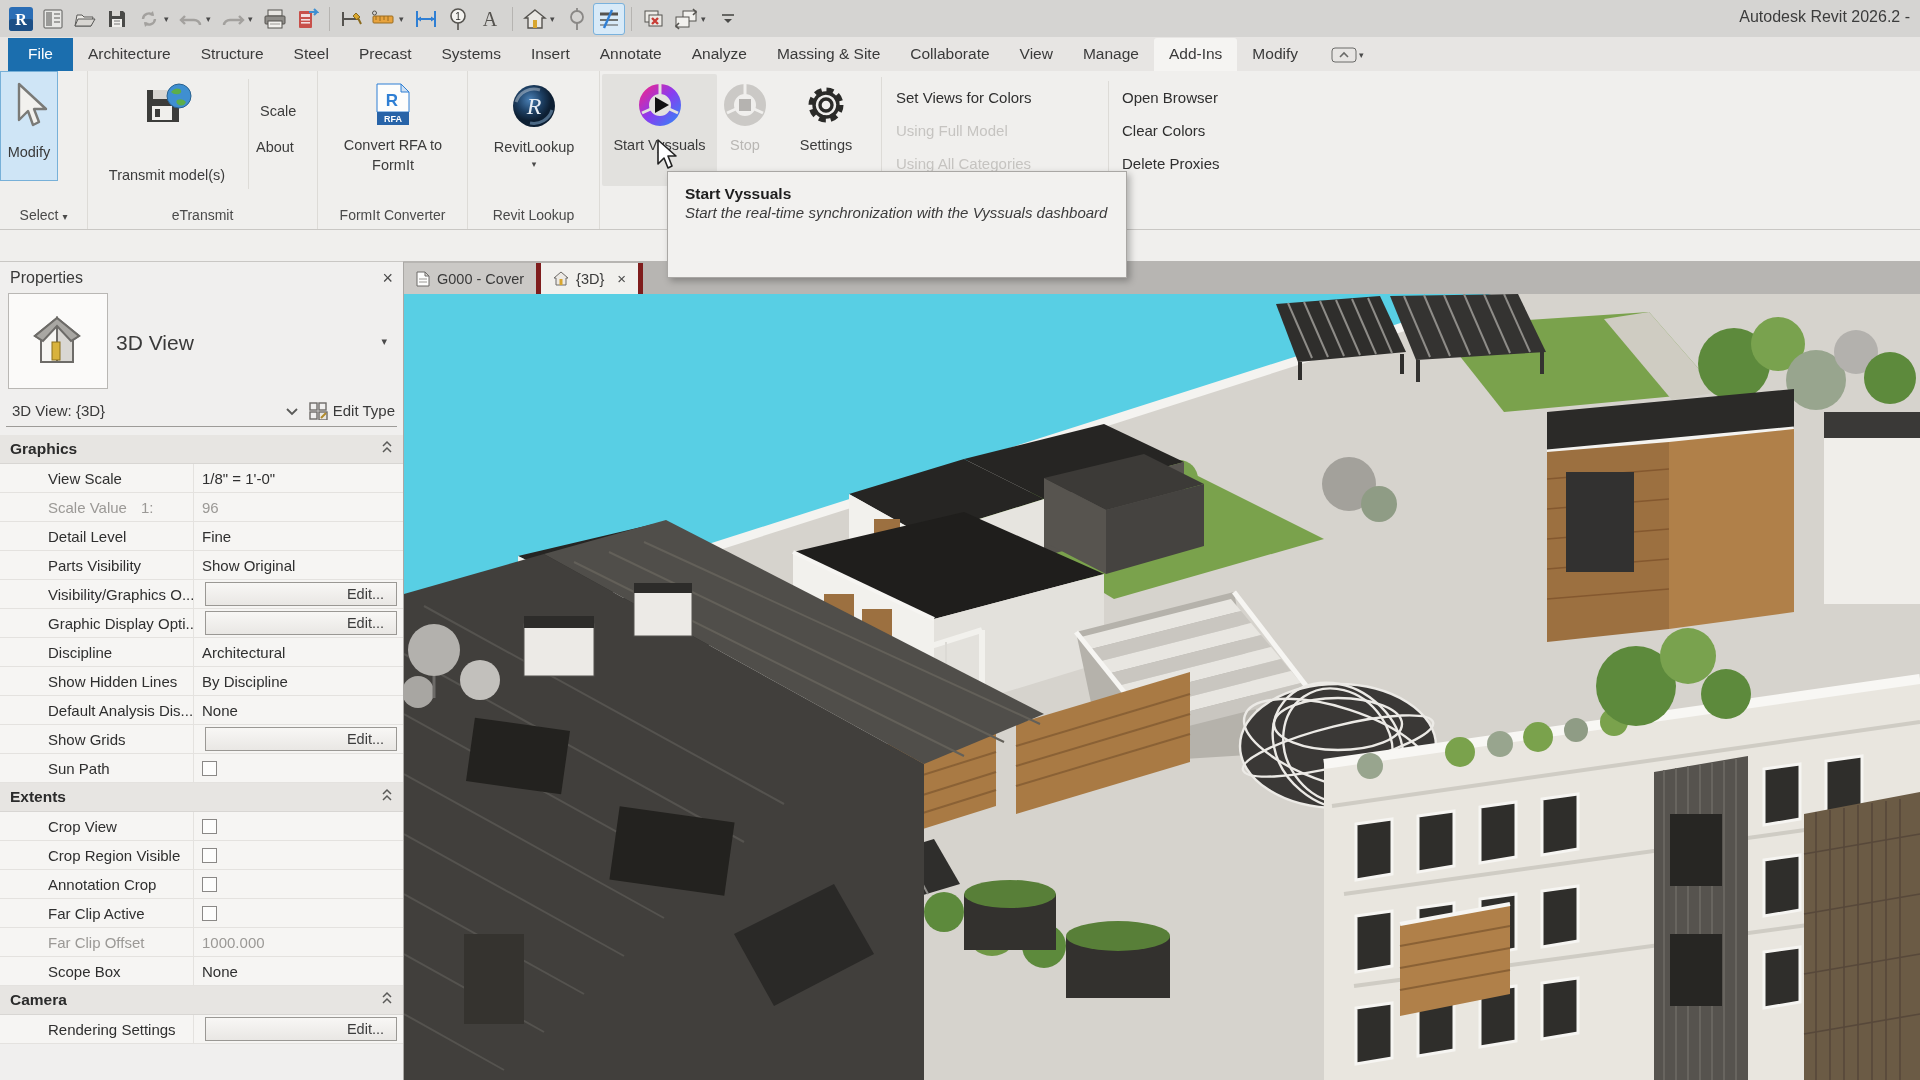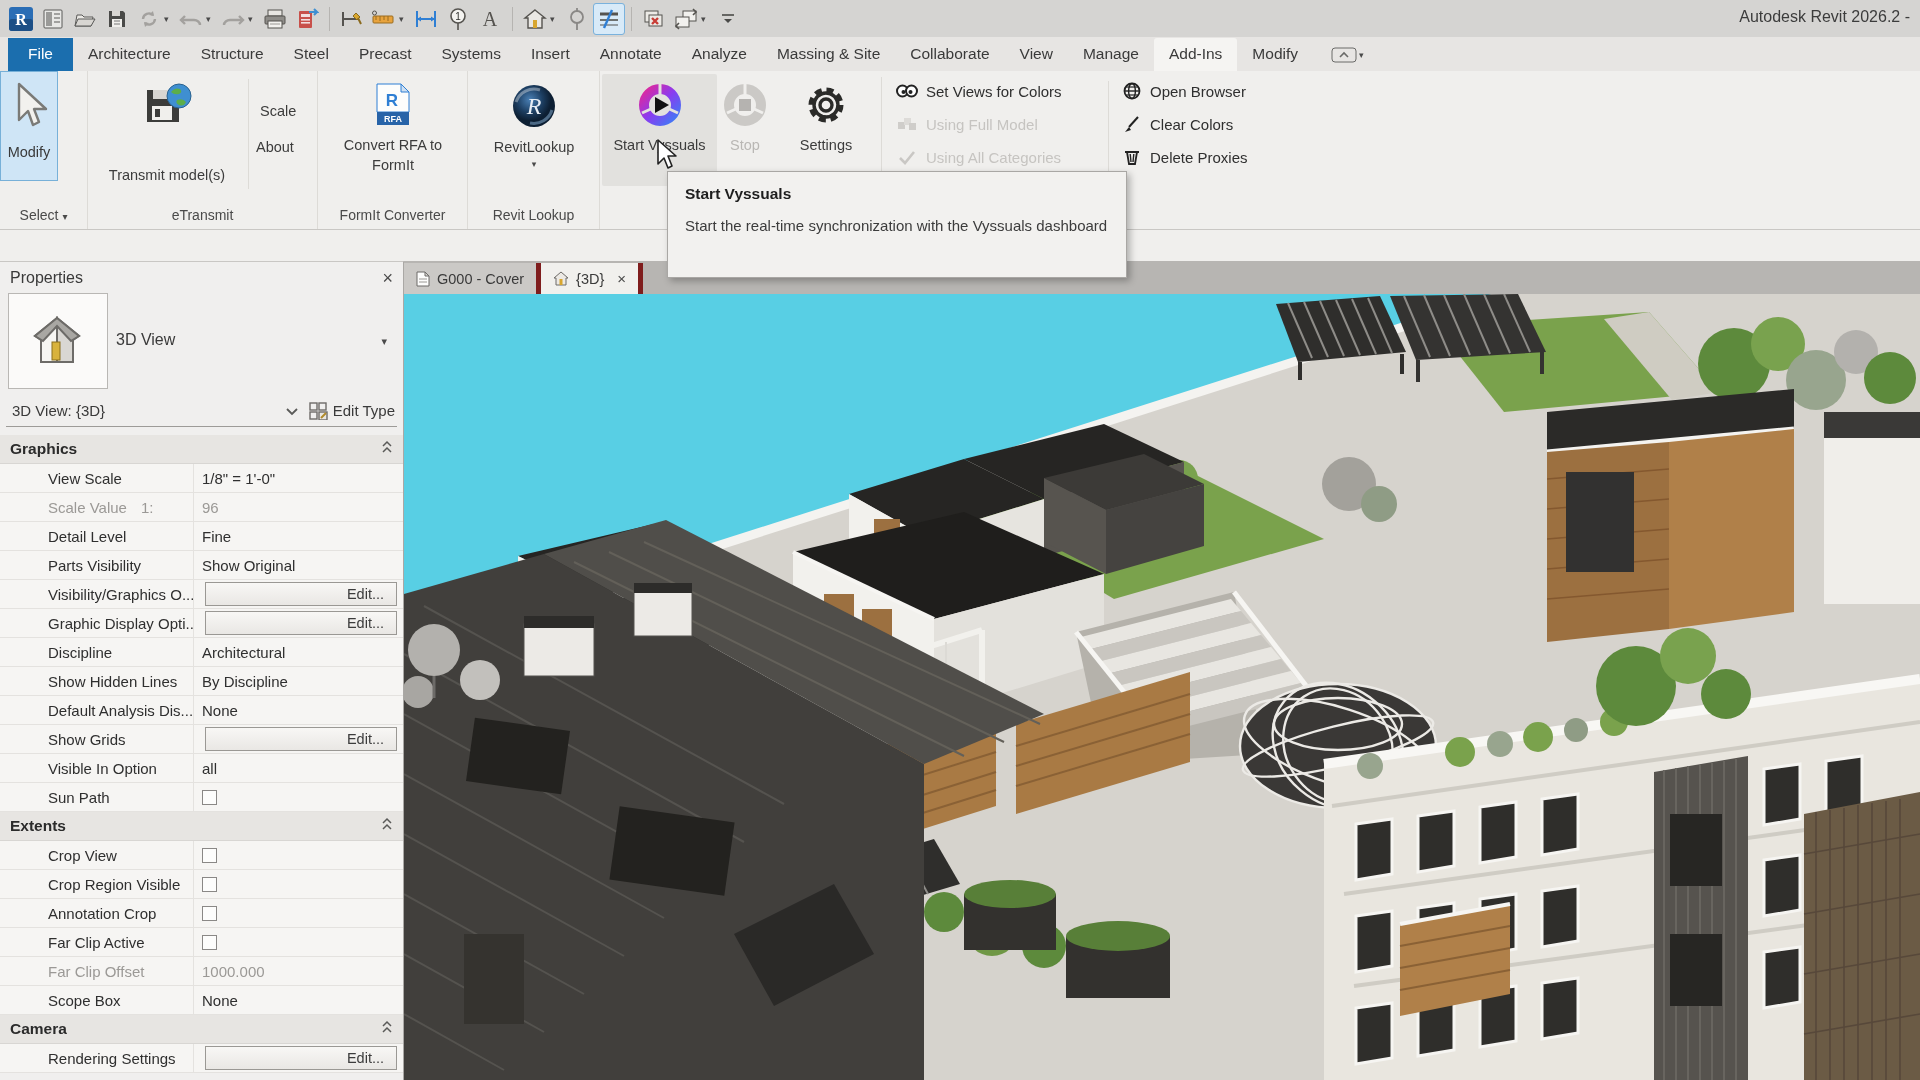--- a/index.html
+++ b/index.html
@@ -34,42 +34,42 @@
   .bigbtn { position:absolute; top:3px; display:flex; flex-direction:column; align-items:center;
             justify-content:flex-start; padding-top:8px; height:112px; border-radius:2px; }
   .bigbtn .blabel { font-size:14.5px; color:#3c3c3c; margin-top:8px; text-align:center; line-height:1.35; }
   .bigbtn.hovered { background:#e2e1de; }
   .bigbtn.disabled .blabel { color:#b9b7b4; }
   .modify-btn { left:12px; top:4px; width:58px; height:110px; background:#cfe5f6; border:1px solid #77b0d8;
                 display:flex; flex-direction:column; align-items:center; padding-top:10px; }
   .modify-btn .blabel { font-size:14.5px; margin-top:14px; }
   .txtbtn { position:absolute; font-size:14.5px; color:#3c3c3c; }
   .innersep { position:absolute; top:8px; bottom:40px; width:1px; background:#dddbd7; }
-  .menu-row { display:flex; align-items:center; gap:8px; font-size:15px; color:#2f2f2f; height:20px; }
+  .menu-row { display:flex; gap:8px; font-size:15px; color:#2f2f2f; height:20px;flex-direction:column; }
   .menu-row.disabled { color:#c6c4c1; }
   .menu-col { position:absolute; top:10px; display:flex; flex-direction:column; gap:13px; }
 
   
   .tooltip { position:absolute; left:667px; top:171px; width:460px; height:107px; background:#f2f1ef;
              border:1px solid #a9a7a4; box-shadow:3px 3px 7px rgba(0,0,0,.28); padding:13px 17px; z-index:50; }
   .tooltip .tt-title { font-size:15.5px; font-weight:bold; color:#1e1e1e; }
-  .tooltip .tt-body { font-size:15px; color:#3c3c3c; margin-top:13px; line-height:1.35; width:424px; }
+  .tooltip .tt-body { font-size:15px; color:#3c3c3c; line-height:1.35; width:424px;font-style:italic; }
 
   
   .mainstrip { position:absolute; left:0; top:231px; width:1920px; height:30px; background:#f0efed; }
 
   
   .props { position:absolute; left:0; top:261px; width:404px; height:819px; background:#f0efee;
            border-right:1px solid #aaa8a5; border-top:1px solid #c9c7c4; }
   .props-header { height:31px; display:flex; align-items:center; padding:0 10px; font-size:16px; color:#3a3a3a; }
   .props-close { margin-left:auto; font-size:18px; color:#4a4a4a; line-height:1; }
   .type-sel { position:relative; height:100px; }
   .type-thumb { position:absolute; left:8px; top:0px; width:100px; height:96px; background:#fbfaf9;
                 border:1px solid #b9b7b4; display:flex; align-items:center; justify-content:center; }
-  .type-name { position:absolute; left:116px; top:38px; font-size:16px; color:#3a3a3a; }
+  .type-name { position:absolute; left:116px; top:38px; font-size:21px; color:#3a3a3a; }
   .type-dd { position:absolute; right:16px; top:42px; font-size:11px; color:#4a4a4a; }
   .inst-row { position:relative; height:32px; border-bottom:1px solid #9d9b98; margin:2px 6px 0 6px;
               display:flex; align-items:center; }
   .inst-name { font-size:15px; color:#3a3a3a; padding-left:6px; }
   .inst-chev { margin-left:auto; }
   .edit-type { display:flex; align-items:center; gap:5px; font-size:15px; color:#3a3a3a; margin-left:10px;
                margin-right:2px; }
   .pgrid { margin-top:8px; }
   .psection { height:29px; background:#e7e5e2; display:flex; align-items:center; padding:0 10px;
               font-size:15.5px; font-weight:bold; color:#2b2b2b; border-bottom:1px solid #d8d6d3; }
@@ -537,24 +537,20 @@
     </div>
     <div class="prow">
       <div class="plabel">Default Analysis Dis...</div>
       <div class="pval">None</div>
     </div>
     <div class="prow">
       <div class="plabel">Show Grids</div>
       <div class="pval">
             <button class="pedit">Edit...</button>
           </div>
-    </div>
-    <div class="prow">
-      <div class="plabel">Visible In Option</div>
-      <div class="pval">all</div>
     </div>
     <div class="prow">
       <div class="plabel">Sun Path</div>
       <div class="pval">
             <span class="cb"></span>
           </div>
     </div>
 
     <div class="psection">
       <span>Extents</span>

